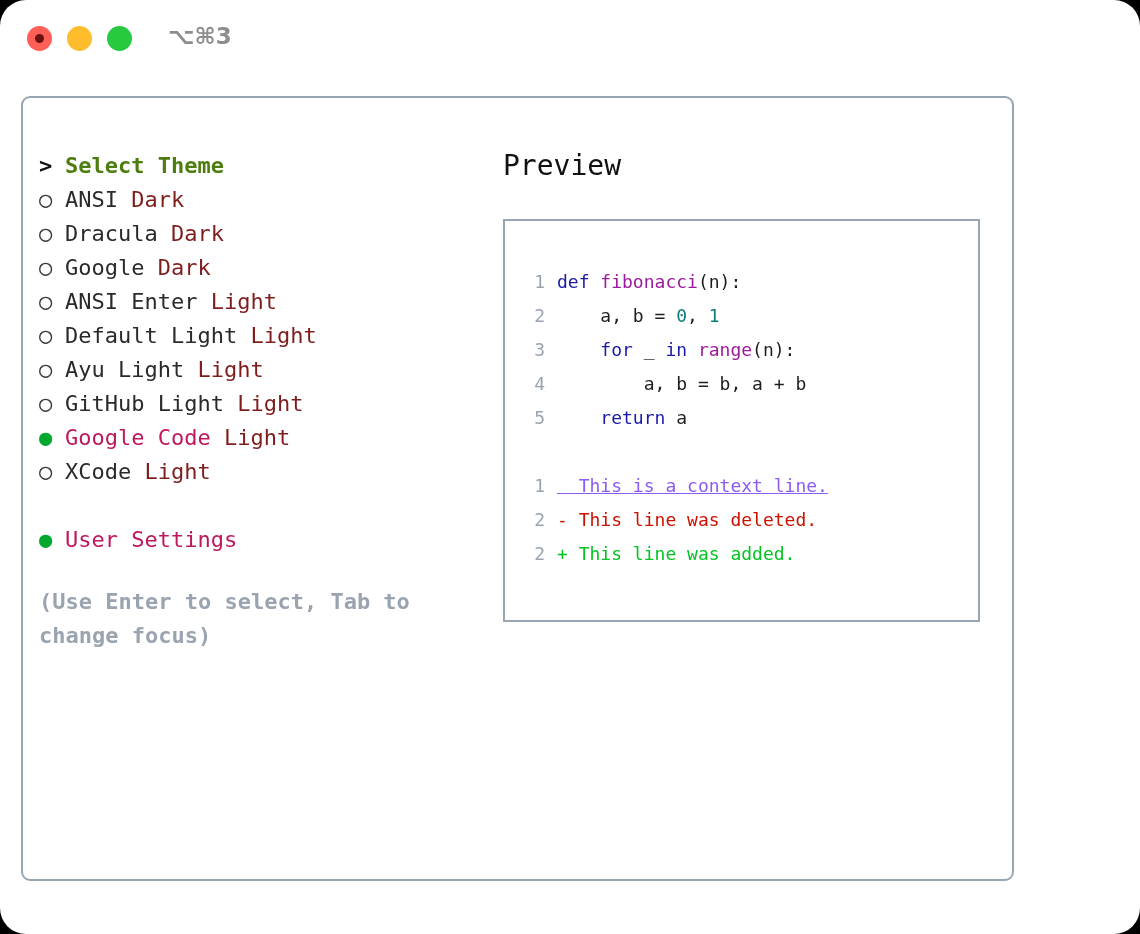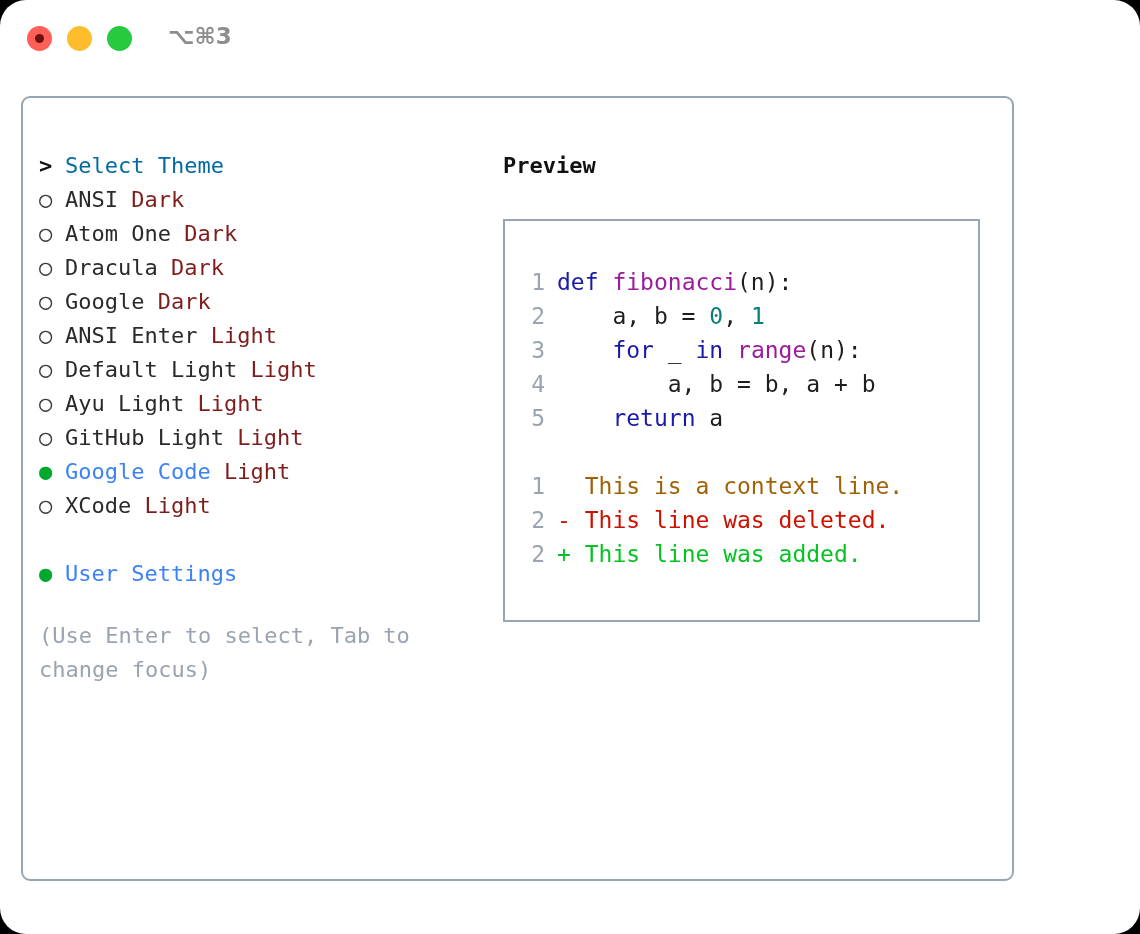--- a/index.html
+++ b/index.html
@@ -87,77 +87,78 @@
     font-size: 22px;
     white-space: pre;
     color: #2a2a2a;
   }
   .row .marker {
     display: inline-block;
     width: 26px;
     color: #3a3a3a;
   }
   .row.header .marker { font-weight: bold; color: #111111; }
-  .row.header .label  { font-weight: normal; color: #0369a1; }
+  .row.header .label  { font-weight: bold; color: #4d7c0f; }
   .row.selected .marker { color: #00a92e; }
-  .row.selected .label  { color: #3b82f6; }
+  .row.selected .label  { color: #be185d; }
   .row .tag {
     color: #7f1d1d;
   }
   .spacer { height: 34px; }
   #hint {
     margin-top: 28px;
     font-size: 22px;
     line-height: 34px;
     color: #9aa3b0;
     width: 412px;
+    font-weight: bold;
   }
   
   #right-pane {
     position: absolute;
     left: 480px;
     top: 51px;
     width: 500px;
   }
   #preview-title {
-    font-size: 22px;
-    font-weight: bold;
+    font-size: 28px;
+    font-weight: normal;
     color: #111111;
     line-height: 34px;
   }
   #preview-box {
     margin-top: 36px;
     width: 477px;
     height: 403px;
     border: 2px solid #9aa5b4;
     box-sizing: border-box;
     background: #ffffff;
     position: relative;
   }
   #code-area {
     position: absolute;
     left: 16px;
     top: 44px;
-    font-size: 23px;
+    font-size: 18px;
     line-height: 34px;
     white-space: pre;
   }
   .codeline { height: 34px; white-space: pre; }
   .lnum {
     display: inline-block;
     width: 24px;
     text-align: right;
     color: #9aa3b0;
     margin-right: 12px;
   }
   .kw   { color: #1a1aa8; }
   .fn   { color: #9c1a9c; }
   .num  { color: #0b7d77; }
   .plain{ color: #1e1e1e; }
-  .ctx  { color: #a16207; }
+  .ctx  { color: #8b5cf6; text-decoration: underline; }
   .del  { color: #cc1100; }
   .add  { color: #04c322; }
   .blankline { height: 34px; }
 </style>
 </head>
 <body>
 
 <div id="window">
 
   <div id="titlebar">
@@ -168,21 +169,20 @@
     <div class="dot green"></div>
     <div id="shortcut">⌥⌘3</div>
   </div>
 
   <div id="card">
 
     <div id="left-pane">
       <div id="theme-list">
           <div class="row header"><span class="marker">&gt;</span><span class="label">Select Theme</span></div>
           <div class="row"><span class="marker">○</span><span class="label">ANSI</span><span class="tag"> Dark</span></div>
-          <div class="row"><span class="marker">○</span><span class="label">Atom One</span><span class="tag"> Dark</span></div>
           <div class="row"><span class="marker">○</span><span class="label">Dracula</span><span class="tag"> Dark</span></div>
           <div class="row"><span class="marker">○</span><span class="label">Google</span><span class="tag"> Dark</span></div>
           <div class="row"><span class="marker">○</span><span class="label">ANSI Enter</span><span class="tag"> Light</span></div>
           <div class="row"><span class="marker">○</span><span class="label">Default Light</span><span class="tag"> Light</span></div>
           <div class="row"><span class="marker">○</span><span class="label">Ayu Light</span><span class="tag"> Light</span></div>
           <div class="row"><span class="marker">○</span><span class="label">GitHub Light</span><span class="tag"> Light</span></div>
           <div class="row selected"><span class="marker">●</span><span class="label">Google Code</span><span class="tag"> Light</span></div>
           <div class="row"><span class="marker">○</span><span class="label">XCode</span><span class="tag"> Light</span></div>
         </div>
       <div class="spacer"></div>

